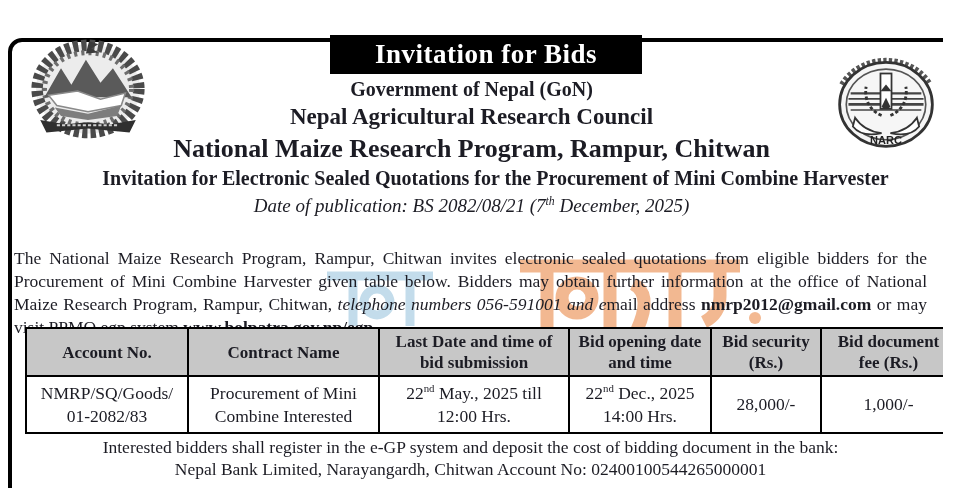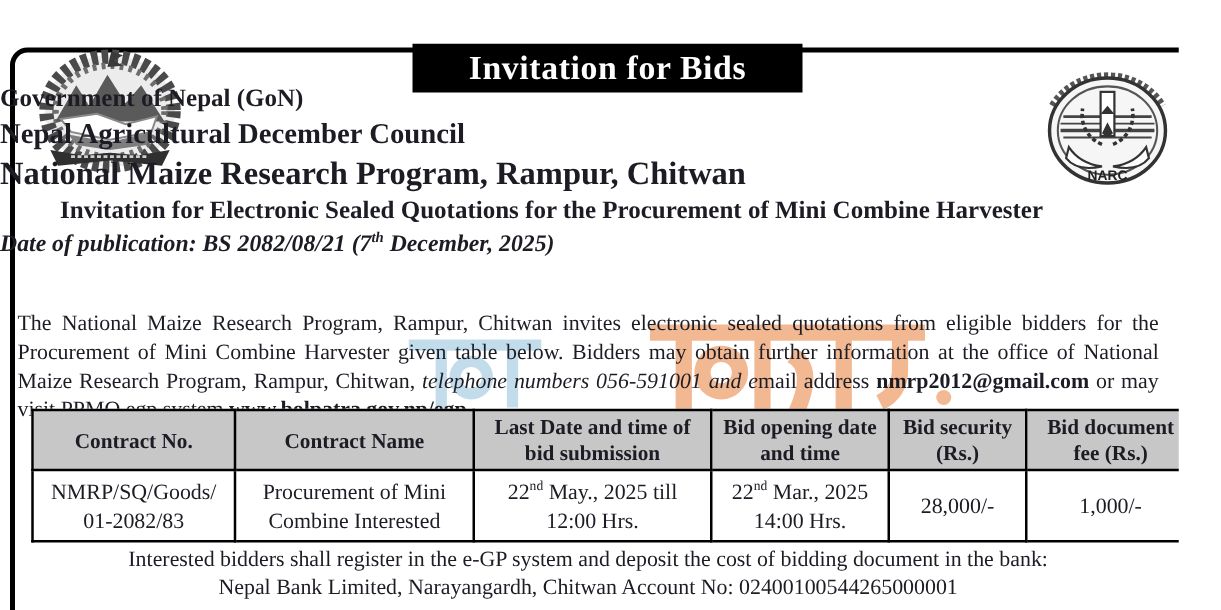--- a/index.html
+++ b/index.html
@@ -17,26 +17,26 @@
   .title-banner {
     position:absolute; left:330px; top:6px; width:312px; height:39px;
     background:#000; color:#fff; z-index:4;
     display:flex; align-items:center; justify-content:center;
     font-size:27px; font-weight:700; letter-spacing:0.5px;
   }
   
   .logo-left  { position:absolute; left:24px;  top:8px;  width:128px; height:108px; z-index:3; }
   .logo-right { position:absolute; left:830px; top:18px; width:112px; height:106px; z-index:3; }
   
-  .header-block { position:absolute; left:0; right:0; top:37px; text-align:left; z-index:3; }
+  .header-block { position:absolute; left:0; right:0; top:47px; text-align:center; z-index:3; }
   .h-line1 { font-size:20px; font-weight:700; line-height:26px; }
   .h-line2 { font-size:23px; font-weight:700; line-height:30px; }
   .h-line3 { font-size:26px; font-weight:700; line-height:33px; }
   .h-line4 { font-size:20px; font-weight:700; line-height:26px;padding-left:48px; }
-  .h-line5 { font-size:19px; font-weight:700; font-style:italic; line-height:25px; margin-top:2px; }
+  .h-line5 { font-size:19px; font-weight:400; font-style:italic; line-height:25px; margin-top:2px; }
   sup.sp { vertical-align:super; font-size:62%; line-height:0; }
   
   .body-par {
     position:absolute; left:14px; right:16px; top:218px; z-index:3;
     font-size:17.5px; line-height:23px; text-align:justify;
   }
   .it { font-style:italic; }
   .bd { font-weight:700; }
   
   table.bid-table {
@@ -115,40 +115,40 @@
     <path d="M50 46 l-4 8 a5 5 0 0 0 8 0 z" fill="#333"></path>
     <path d="M46 62 C36 58 30 48 32 36" fill="none" stroke="#333" stroke-width="2.6" stroke-dasharray="3 2"></path>
     <path d="M54 62 C64 58 70 48 68 36" fill="none" stroke="#333" stroke-width="2.6" stroke-dasharray="3 2"></path>
     <path d="M22 64 q8 12 24 14 q-18 4 -26 -6 z" fill="#fff" stroke="#333" stroke-width="1.6"></path>
     <path d="M78 64 q-8 12 -24 14 q18 4 26 -6 z" fill="#fff" stroke="#333" stroke-width="1.6"></path>
     <text x="50" y="88" text-anchor="middle" font-size="10" font-weight="bold" fill="#222" font-family="Liberation Sans, sans-serif">NARC</text>
   </svg>
 
   <div class="header-block">
     <div class="h-line1">Government of Nepal (GoN)</div>
-    <div class="h-line2">Nepal Agricultural December Council</div>
+    <div class="h-line2">Nepal Agricultural Research Council</div>
     <div class="h-line3">National Maize Research Program, Rampur, Chitwan</div>
     <div class="h-line4">Invitation for Electronic Sealed Quotations for the Procurement of Mini Combine Harvester</div>
     <div class="h-line5"><span>Date of publication: BS 2082/08/21 (7</span><sup class="sp">th</sup><span> December, 2025)</span></div>
   </div>
 
   <div class="body-par"><span>The National Maize Research Program, Rampur, Chitwan invites electronic sealed quotations from eligible bidders for the Procurement of Mini Combine Harvester given table below. Bidders may obtain further information at the office of National Maize Research Program, Rampur, Chitwan,</span><span class="it"> telephone numbers 056-591001 and e</span><span>mail address </span><span class="bd">nmrp2012@gmail.com</span><span> or may visit PPMO egp system </span><span class="bd">www.bolpatra.gov.np/egp.</span></div>
 
   <table class="bid-table">
     <colgroup>
       <col style="width:162px">
         <col style="width:191px">
         <col style="width:190px">
       <col style="width:142px">
         <col style="width:110px">
         <col style="width:135px">
     </colgroup>
     <thead>
       <tr>
-        <th>Contract No.</th>
+        <th>Account No.</th>
         <th>Contract Name</th>
         <th>Last Date and time of bid submission</th>
         <th>Bid opening date and time</th>
         <th>Bid security (Rs.)</th>
         <th>Bid document fee (Rs.)</th>
       </tr>
     </thead>
     <tbody>
       <tr>
         <td>
@@ -157,21 +157,21 @@
         </td>
         <td>
           <div>Procurement of Mini</div>
           <div>Combine Interested</div>
         </td>
         <td>
           <div><span>22</span><sup class="sp">nd</sup><span> May., 2025 till</span></div>
           <div>12:00 Hrs.</div>
         </td>
         <td>
-          <div><span>22</span><sup class="sp">nd</sup><span> Mar., 2025</span></div>
+          <div><span>22</span><sup class="sp">nd</sup><span> Dec., 2025</span></div>
           <div>14:00 Hrs.</div>
         </td>
         <td>28,000/-</td>
         <td>1,000/-</td>
       </tr>
     </tbody>
   </table>
 
   <div class="footer-block">
     <div>Interested bidders shall register in the e-GP system and deposit the cost of bidding document in the bank:</div>

